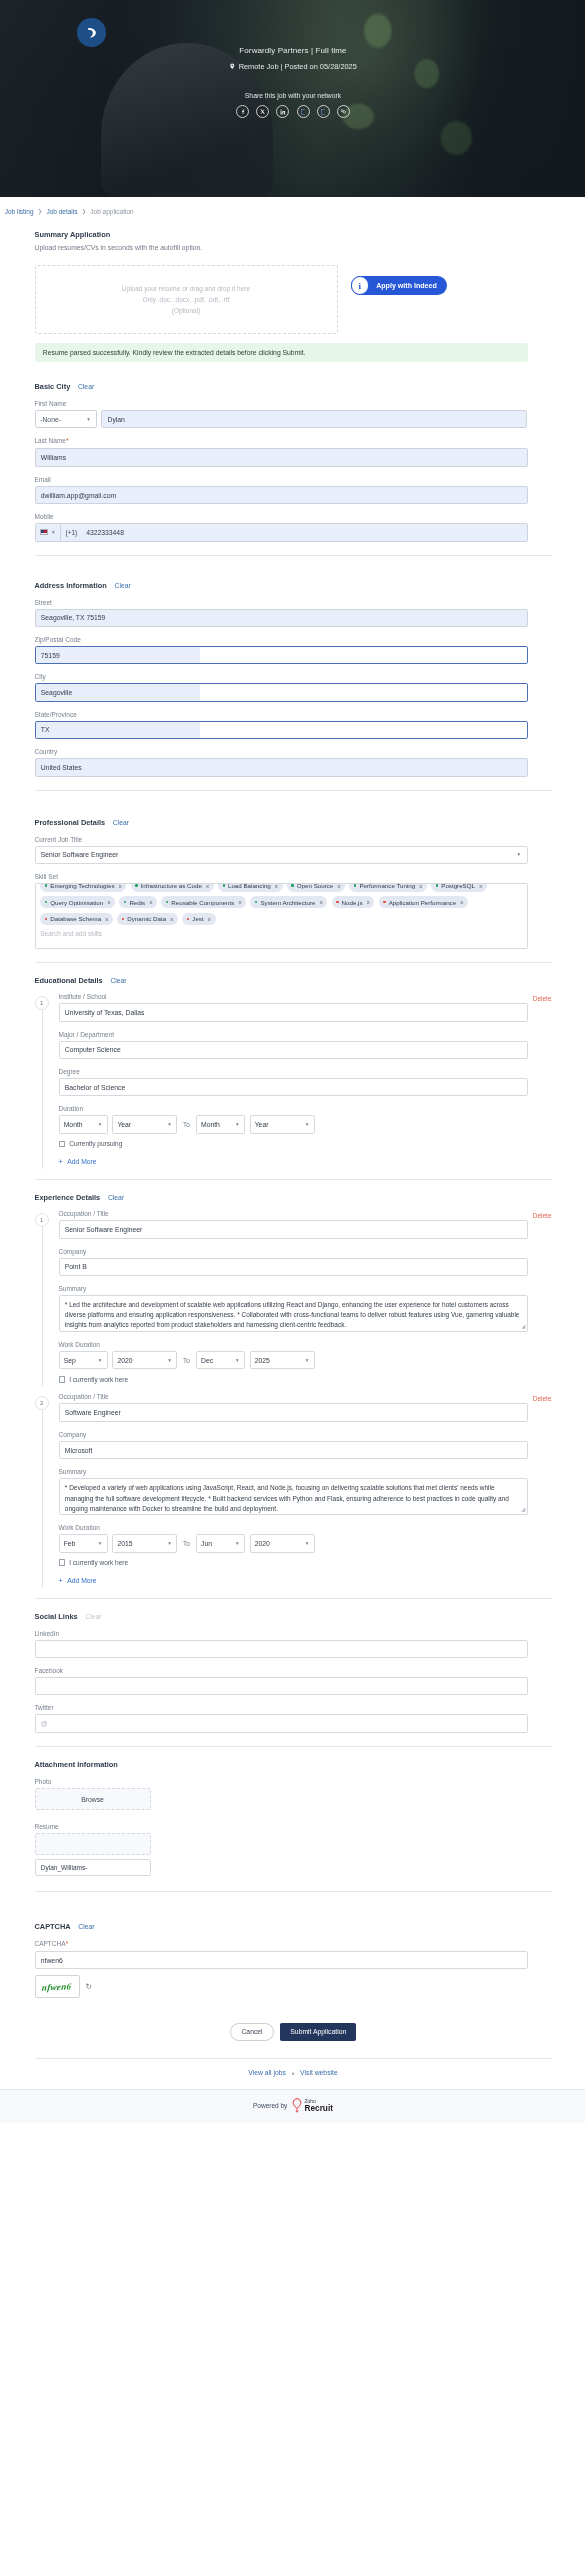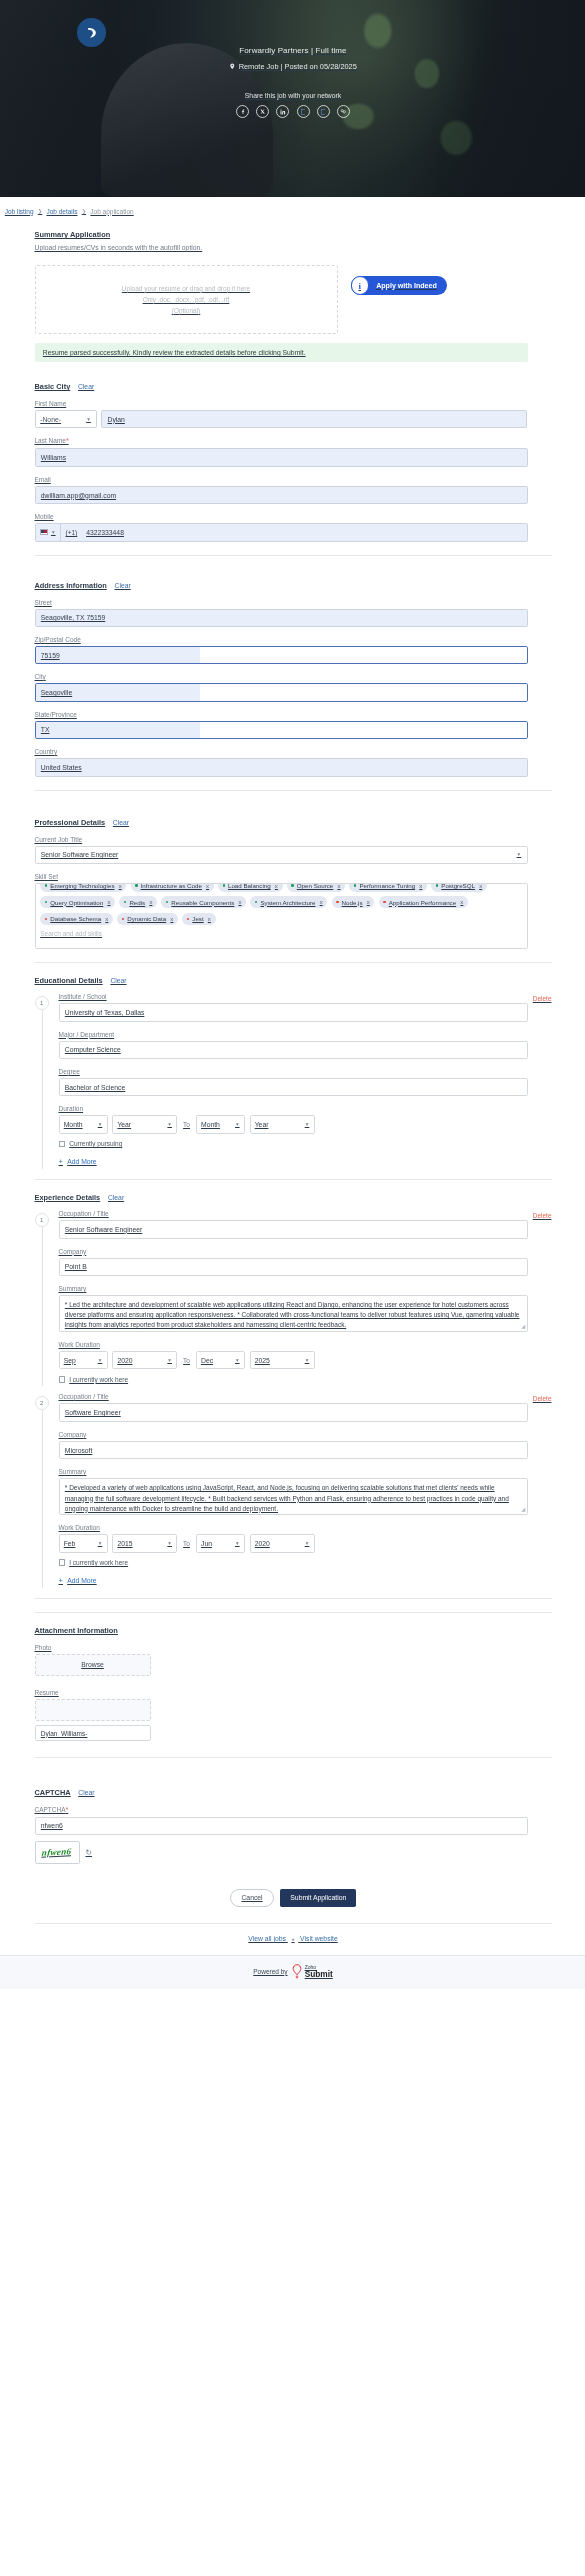--- a/index.html
+++ b/index.html
@@ -3,21 +3,21 @@
 <meta charset="utf-8">
 <style>
   * { box-sizing: border-box; margin:0; padding:0; }
   html,body { width:586px; }
   body {
     font-family: "Liberation Sans", sans-serif;
     background:#ffffff;
     color:#2b3a4a;
     -webkit-font-smoothing:antialiased;
   }
-  .page { position:relative; width:586px;text-decoration:underline; }
+  .page { position:relative; width:586px; }
 
   
   .hero {
     position:relative; height:197px; width:586px; overflow:hidden;
     background:
       radial-gradient(circle at 62% 30%, rgba(120,150,110,0.55) 0%, rgba(40,55,45,0.25) 30%, rgba(20,26,32,0.85) 65%),
       linear-gradient(100deg,#7d8a8f 0%,#53606a 12%,#2b3740 24%,#3a4a42 42%,#46584a 55%,#2c3a36 70%,#14181d 82%,#0e1115 100%);
   }
   .hero:before{
     content:""; position:absolute; inset:0;
@@ -613,20 +613,38 @@
           </div>
           <div class="addmore">
             <span class="plus">+</span>
             <span>Add More</span>
           </div>
         </div>
       </div>
 
       <div class="divider"></div>
 
+      <div style="margin-top:13px">
+        <div class="sect-title">
+          <span>Social Links</span>
+          <span class="clear disabled">Clear</span>
+        </div>
+        <div class="field">
+          <span class="lbl">LinkedIn</span>
+          <div class="inp empty"></div>
+        </div>
+        <div class="field">
+          <span class="lbl">Facebook</span>
+          <div class="inp empty"></div>
+        </div>
+        <div class="field">
+          <span class="lbl">Twitter</span>
+          <div class="inp empty ph">@</div>
+        </div>
+      </div>
 
       <div class="divider"></div>
 
       <div style="margin-top:13px">
         <div class="sect-title">Attachment Information</div>
         <div class="field">
           <span class="lbl">Photo</span>
           <div class="browse">Browse</div>
         </div>
         <div class="field" style="margin-top:13px">
@@ -669,21 +687,21 @@
 
     <div class="powered">
       <span class="pb">Powered by</span>
       <span class="zoho">
         <svg width="10" height="15" viewBox="0 0 17 25">
             <path d="M8.5 1C4.9 1 2 3.9 2 7.5c0 2.6 1.6 5 3.4 7l3.1 3.4 3.1-3.4c1.8-2 3.4-4.4 3.4-7C15 3.9 12.1 1 8.5 1Z" fill="none" stroke="#e32124" stroke-width="1.6"></path>
             <path d="M8.5 19.5 6.7 21.8l1.8 2.2 1.8-2.2-1.8-2.3Z" fill="none" stroke="#e32124" stroke-width="1.3"></path>
           </svg>
         <span class="zoho-txt">
           <span class="z1">Zoho</span>
-          <span class="z2">Submit</span>
+          <span class="z2">Recruit</span>
         </span>
       </span>
     </div>
   </div>
 
   <div class="overlay">
     <div class="overlay-bar"></div>
   </div>
 
   <div class="modal">

